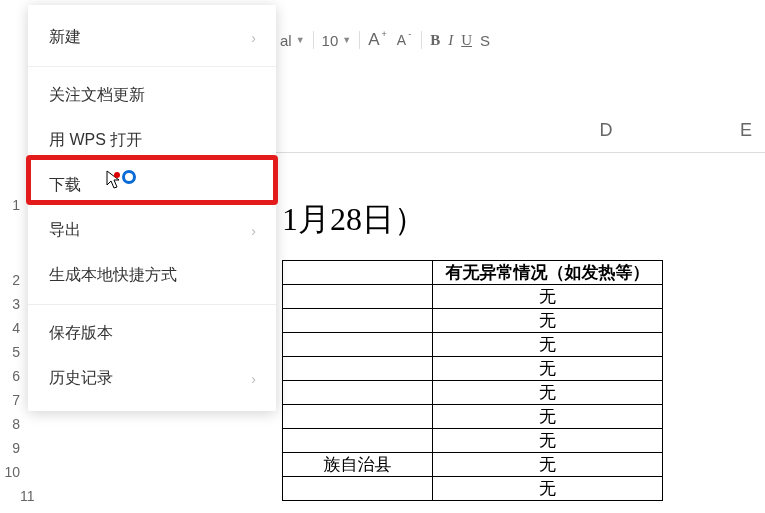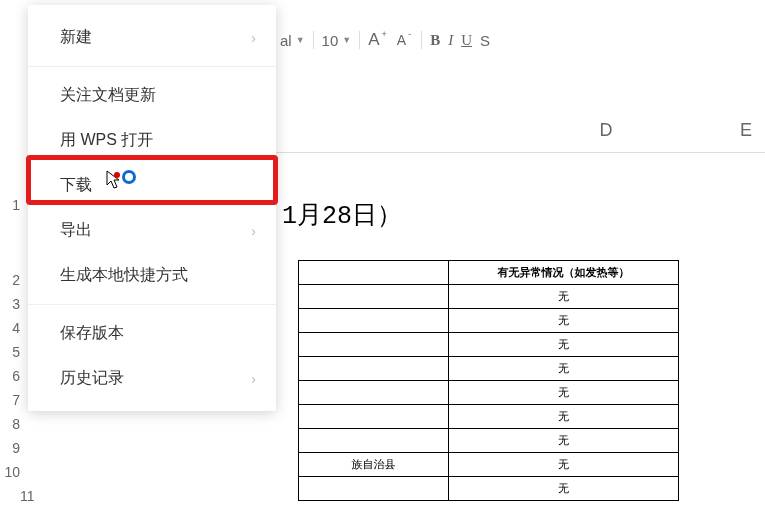--- a/index.html
+++ b/index.html
@@ -24,21 +24,21 @@
   .gutter div { height: 24px; line-height: 24px; text-align: right; padding-right: 4px; font-size: 14px; color: #666; }
   .gutter .r1 { height: 73px; line-height: 20px; }
   .gutter .r11 { height: 24px; padding-left: 20px; }
 
   
   .menu {
     position: absolute; left: 28px; top: 5px; width: 248px; background: #fff;
     box-shadow: 0 2px 14px rgba(0,0,0,.18); border-radius: 2px; padding: 10px 0;
   }
   .menu-item {
-    height: 45px; display: flex; align-items: center; padding: 0 32px;
+    height: 45px; display: flex; align-items: center; padding: 0 21px;
     font-size: 16px; color: #333; cursor: pointer; position: relative;
   }
   .menu-item .arrow { position: absolute; right: 20px; color: #bbb; font-size: 14px; }
   .menu-divider { height: 1px; background: #eee; margin: 6px 0; }
   .toggle {
     position: absolute; right: 18px; width: 30px; height: 16px; border-radius: 8px;
     background: #ddd;
   }
   .toggle::after {
     content: ""; position: absolute; left: 2px; top: 2px; width: 12px; height: 12px;
@@ -66,26 +66,26 @@
   }
 
   
   .sheet { position: absolute; left: 26px; top: 100px; right: 0; }
   .colhdr { position: absolute; top: 10px; height: 40px; display: flex; align-items: center; justify-content: center; font-size: 18px; color: #666; }
   .colD { left: 520px; width: 120px; }
   .colE { left: 680px; width: 80px; }
   .gridline-top { position: absolute; left: 250px; right: 0; top: 52px; border-top: 1px solid #ddd; }
 
   .title-cell {
-    position: absolute; left: 256px; top: 98px; font-size: 25px; font-family: Liberation Mono, monospace;
+    position: absolute; left: 256px; top: 98px; font-size: 32px; font-family: Liberation Serif, serif;
   }
 
   table.data {
-    position: absolute; left: 272px; top: 160px; border-collapse: collapse;
-    font-family: "SimSun", serif; font-size: 11px; padding-left: 16px;
+    position: absolute; left: 256px; top: 160px; border-collapse: collapse;
+    font-family: "SimSun", serif; font-size: 17px; padding-left: 16px;
   }
   table.data th, table.data td {
     border: 1.5px solid #000; height: 24px; text-align: center; padding: 0 4px;
   }
   table.data th.c1 { width: 150px; }
   table.data th.c2 { width: 230px; }
   table.data td { }
 </style>
 </head>
 <body>

